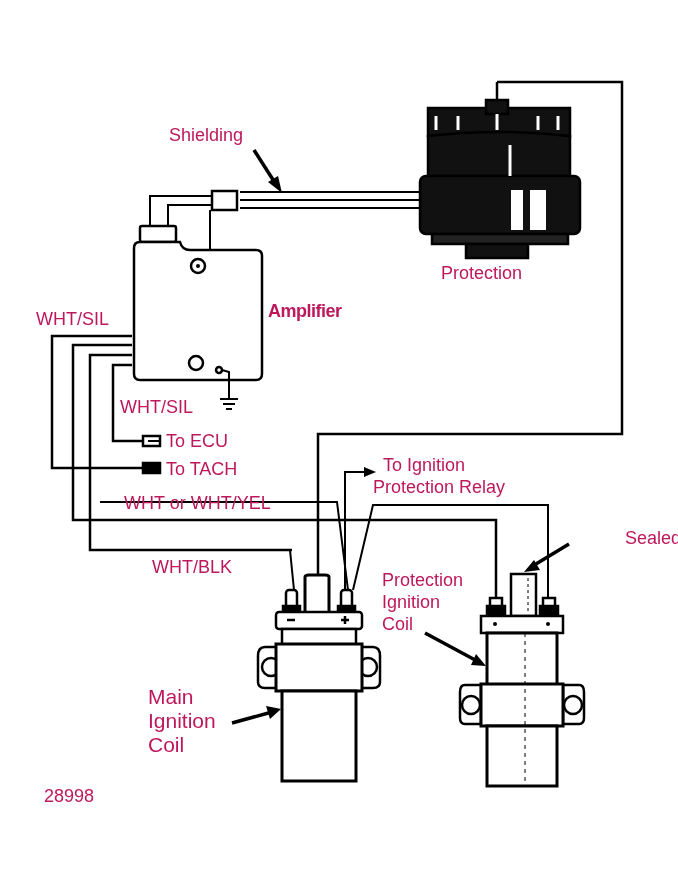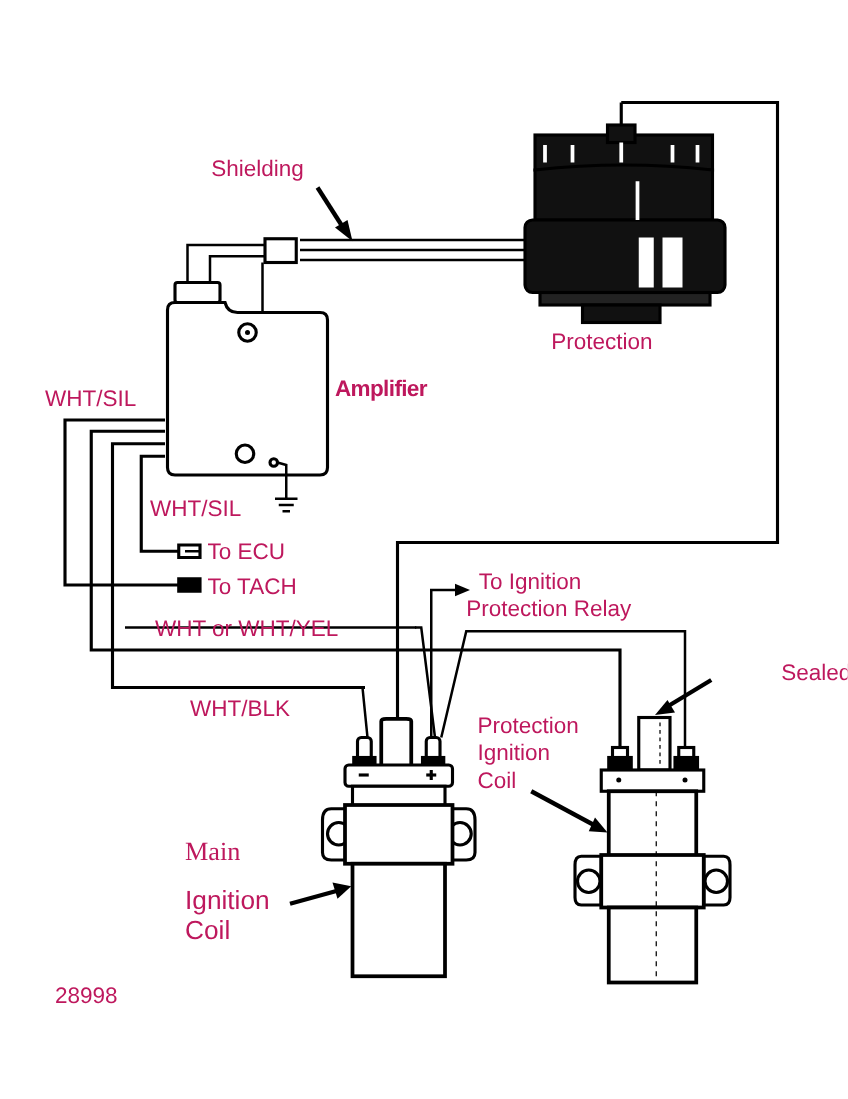--- a/index.html
+++ b/index.html
@@ -148,16 +148,16 @@
 <div class="lbl" style="left:166px; top:431px;">To ECU</div>
 <div class="lbl" style="left:166px; top:459px;">To TACH</div>
 <div class="lbl" style="left:383px; top:455px;">To Ignition</div>
 <div class="lbl" style="left:373px; top:477px;">Protection Relay</div>
 <div class="lbl" style="left:124px; top:493px;">WHT or WHT/YEL</div>
 <div class="lbl" style="left:152px; top:557px;">WHT/BLK</div>
 <div class="lbl" style="left:577px; top:528px;margin-left:48px;">Sealed</div>
 <div class="lbl" style="left:382px; top:570px;">Protection</div>
 <div class="lbl" style="left:382px; top:592px;">Ignition</div>
 <div class="lbl" style="left:382px; top:614px;">Coil</div>
-<div class="lbl big" style="left:148px; top:670px;font-family:Liberation Serif, serif;">Main</div>
+<div class="lbl big" style="left:148px; top:686px;">Main</div>
 <div class="lbl big" style="left:148px; top:710px;">Ignition</div>
 <div class="lbl big" style="left:148px; top:734px;">Coil</div>
 <div class="lbl" style="left:44px; top:786px;">28998</div>
 
 </body></html>

